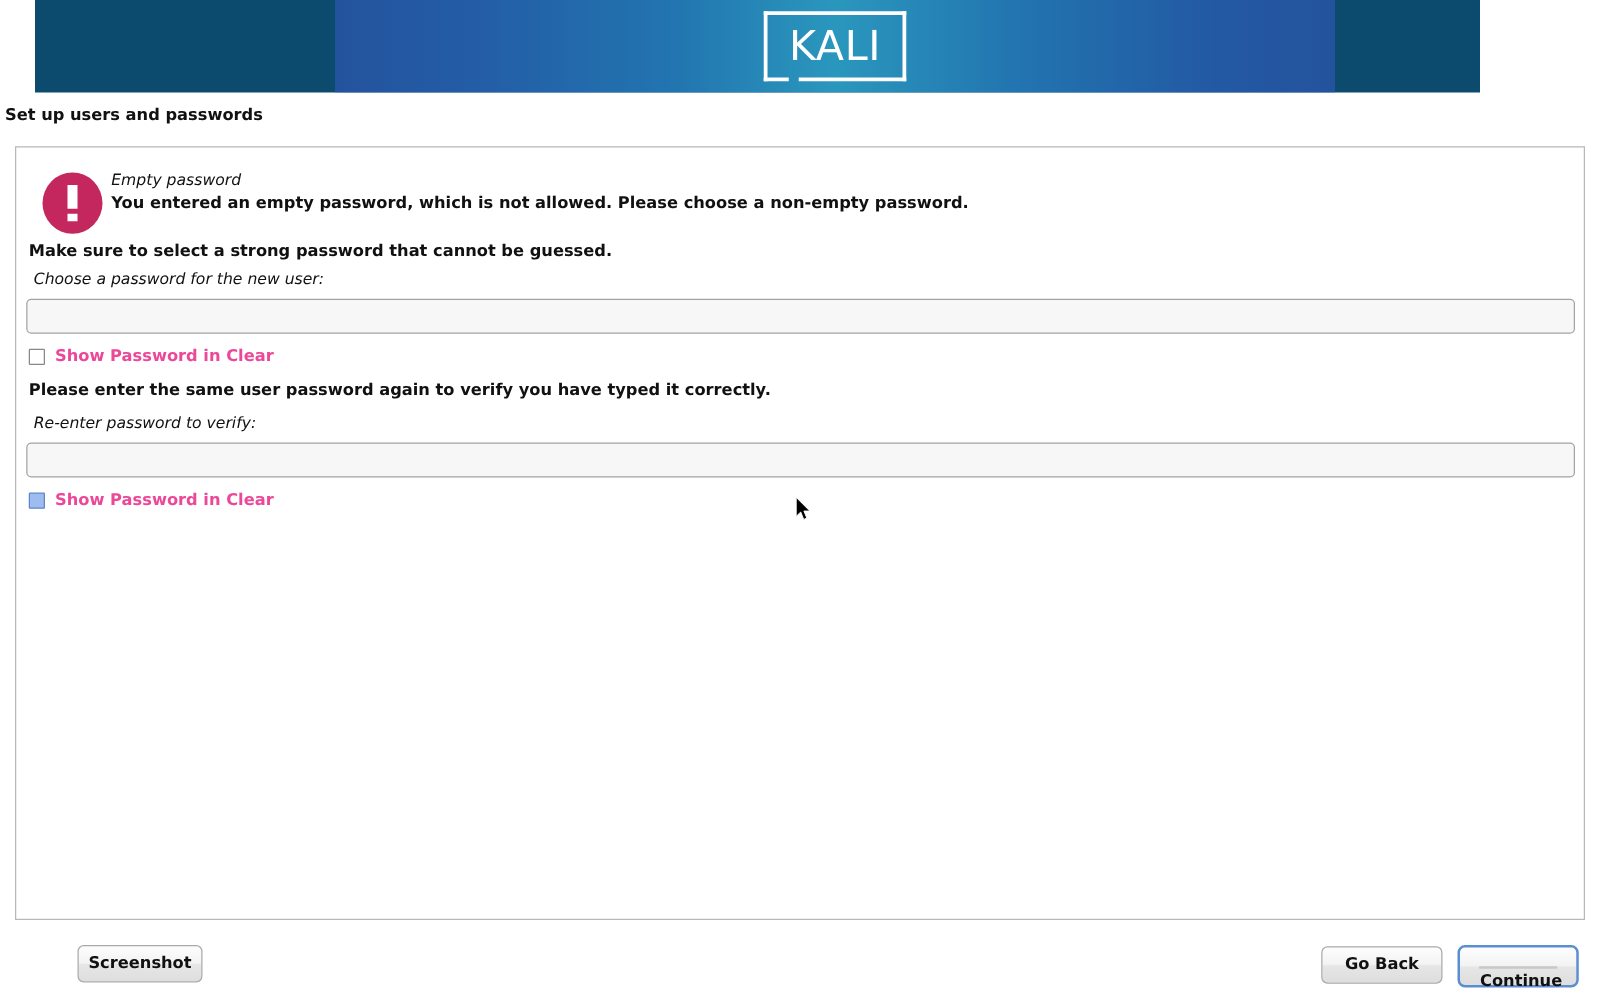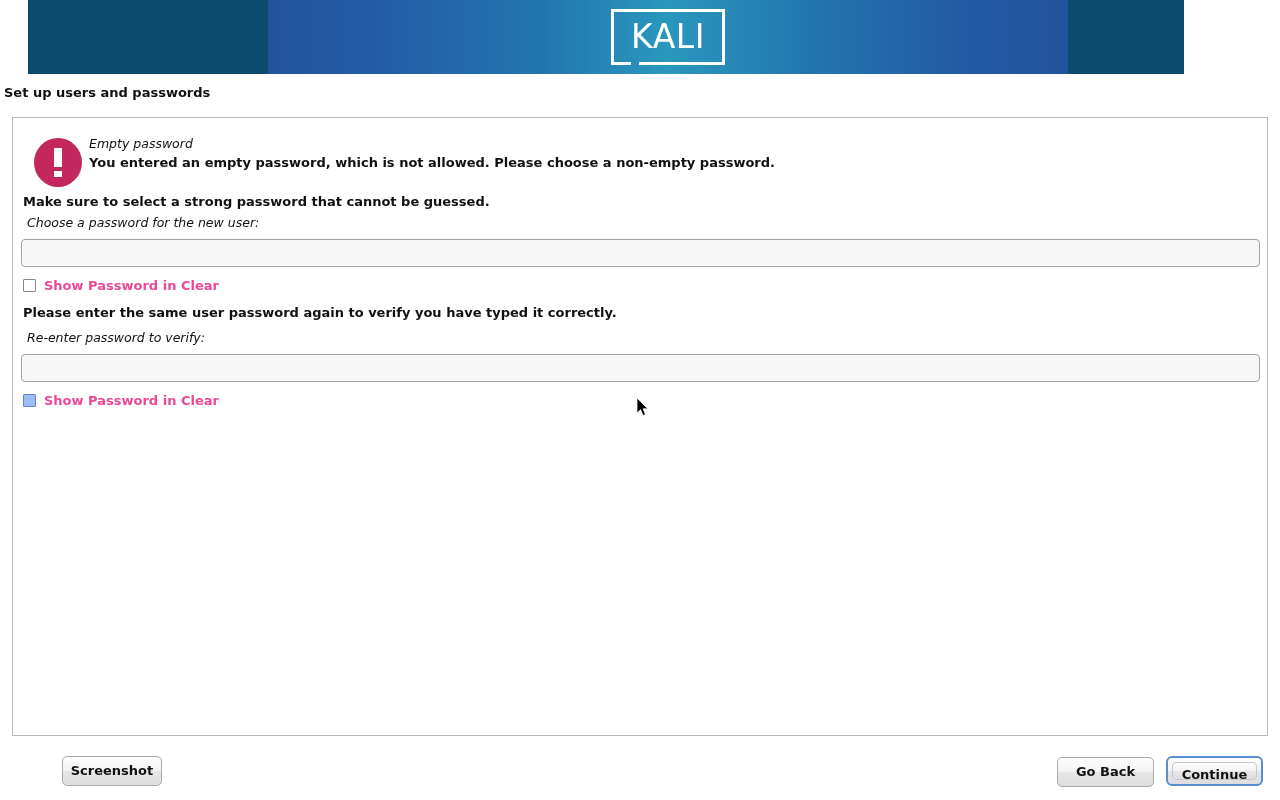--- a/index.html
+++ b/index.html
@@ -193,21 +193,21 @@
     line-height: 28px;
     cursor: default;
     padding: 0;
   }
   #btn-screenshot { left: 14px;   top: 756px; width: 100px; margin-left: 48px; }
   #btn-goback     { left: 1057px; top: 757px; width: 97px; }
   #btn-continue {
     left: 1166px; top: 756px; width: 97px; height: 30px;
     border: 2px solid #5a8ed1;
     border-radius: 6px;
-    padding: 4px;
+    padding: 15px;
   }
   #btn-continue .inner {
     width: 100%; height: 100%;
     border: 1px solid #c8c8c8;
     border-radius: 4px;
     background: linear-gradient(to bottom, #fdfdfd 0%, #f3f3f3 48%, #e6e6e6 52%, #dedede 100%);
     line-height: 24px;
     font-size: 13px;
     font-weight: bold;
     color: #111111;

